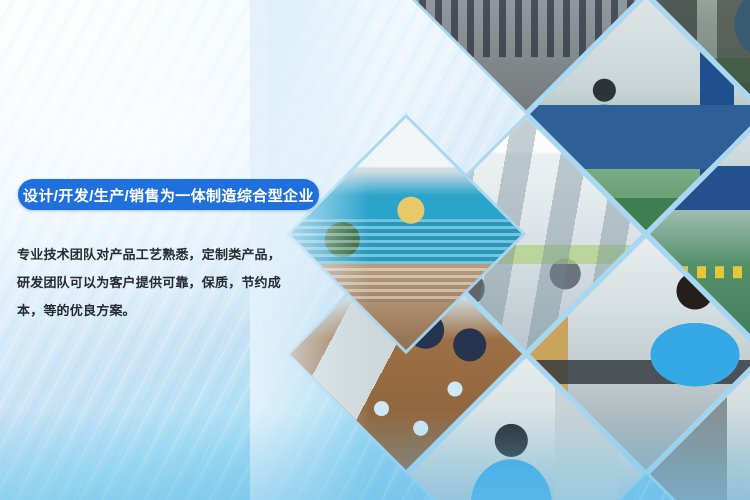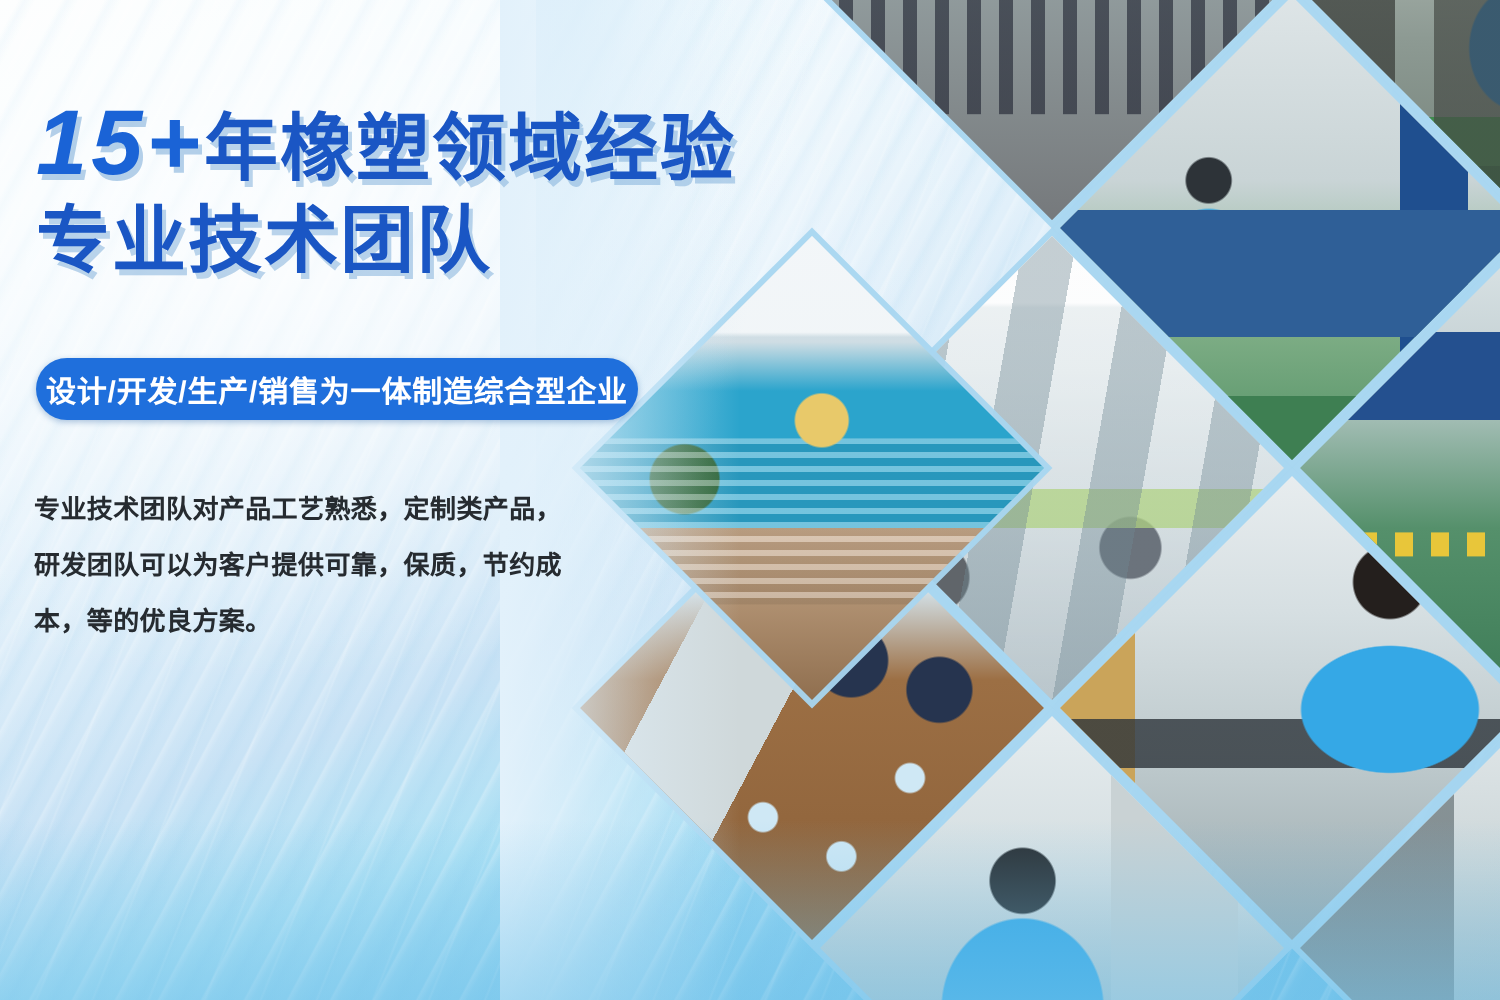--- a/index.html
+++ b/index.html
@@ -313,26 +313,20 @@
     </div>
 
     <div class="collage-wash"></div>
   </div>
 
   <div class="edge-fade-left"></div>
   <div class="edge-fade-bottom"></div>
 
   <div class="text-col">
 
-    <div class="headline">
-      <span class="hl-line1">
-        <span class="hl-num">15+</span><span class="hl-cn">年橡塑领域经验</span>
-      </span>
-      <span class="hl-line2">专业技术团队</span>
-    </div>
 
     <div class="pill">
       <span>设计/开发/生产/销售为一体制造综合型企业</span>
     </div>
 
     <p class="body-copy">专业技术团队对产品工艺熟悉，定制类产品，研发团队可以为客户提供可靠，保质，节约成本，等的优良方案。</p>
 
   </div>
 </div>
 

